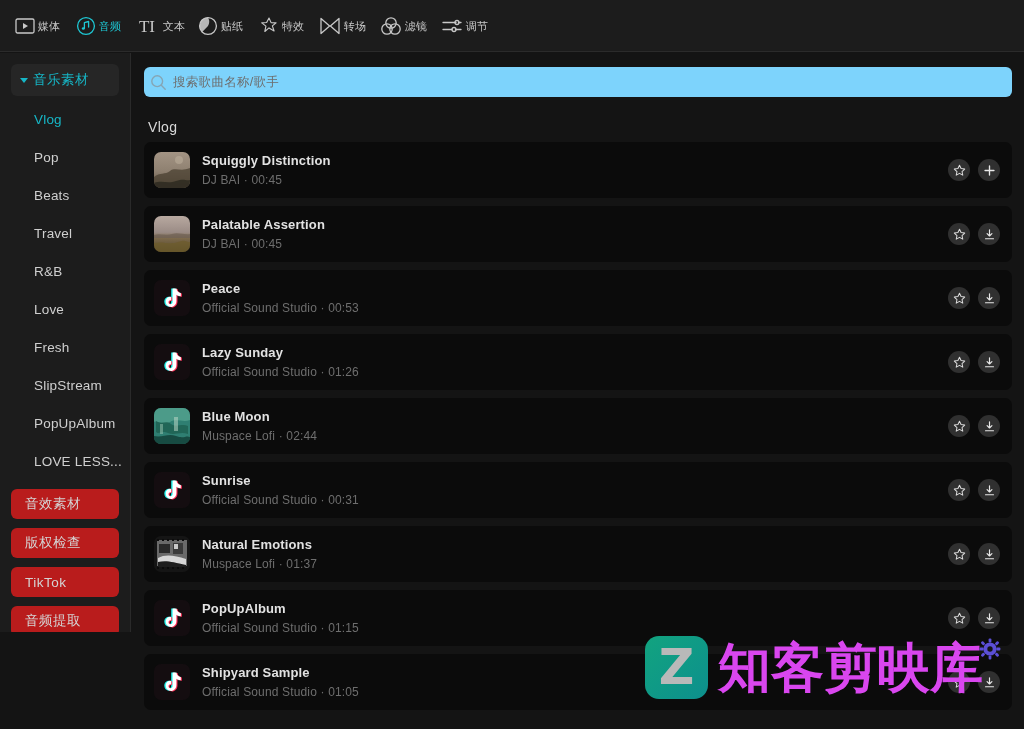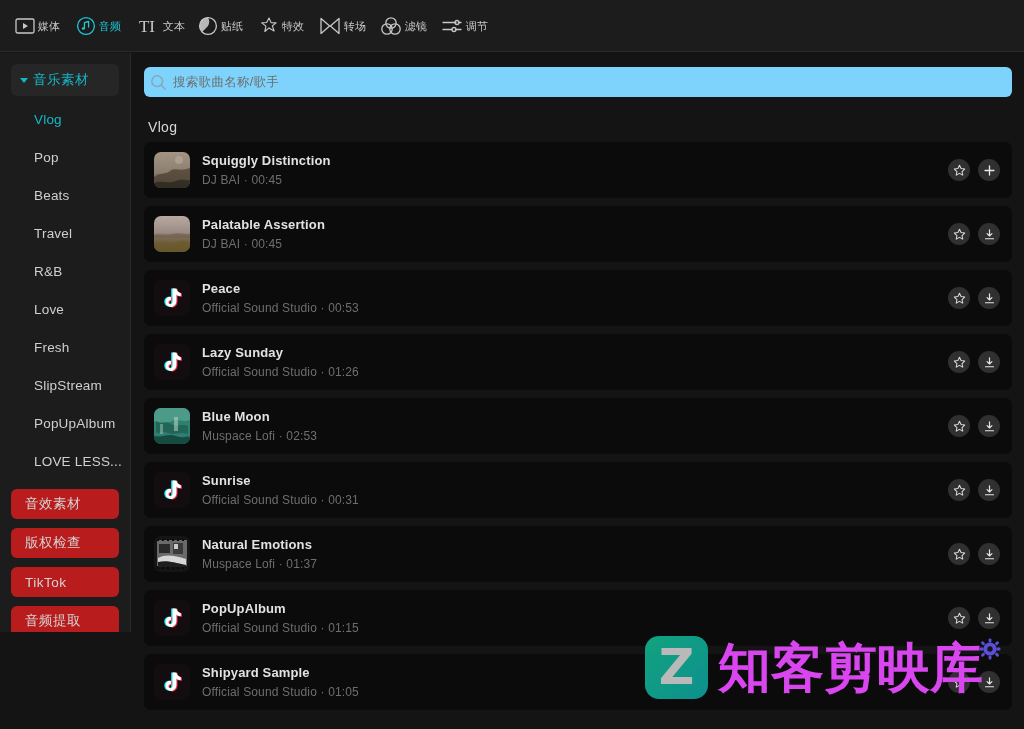--- a/index.html
+++ b/index.html
@@ -414,21 +414,21 @@
             <rect width="36" height="36" fill="#2f7f72"></rect>
             <path d="M0 0h36v12c-7 3-13-2-20 2S3 12 0 14z" fill="#54a38f" opacity=".8"></path>
             <path d="M2 13c5 4 10-1 15 3s11-1 17 2v8c-8-3-13 2-20-1s-9 2-12-1z" fill="#1f6152" opacity=".85"></path>
             <rect x="20" y="9" width="4" height="14" fill="#b9d6c4" opacity=".55"></rect>
             <rect x="6" y="16" width="3" height="10" fill="#9fc9b6" opacity=".5"></rect>
             <path d="M0 28c8 2 14-3 22 0s10-1 14 1v7H0z" fill="#123f36" opacity=".8"></path>
           </svg>
         </span>
         <span class="meta">
           <span class="t-name">Blue Moon</span>
-          <span class="t-sub"><span>Muspace Lofi</span> <span>·</span> <span>02:53</span></span>
+          <span class="t-sub"><span>Muspace Lofi</span> <span>·</span> <span>02:44</span></span>
         </span>
         <span class="actions">
           <span class="abtn">
             <svg width="13" height="13" viewBox="0 0 14 14" fill="none">
                 <path d="M7 1.3l1.7 3.6 3.9.5-2.9 2.7.8 3.9L7 10.1 3.5 12l.8-3.9L1.4 5.4l3.9-.5z" stroke="#dcdcdc" stroke-width="1.1" stroke-linejoin="round"></path>
               </svg>
           </span>
           <span class="abtn">
             <svg width="13" height="13" viewBox="0 0 14 14" fill="none">
                 <path d="M7 1.9v6.4M4.4 6l2.6 2.6L9.6 6M2.7 11.6h8.6" stroke="#e8e8e8" stroke-width="1.25" stroke-linecap="round" stroke-linejoin="round"></path>

